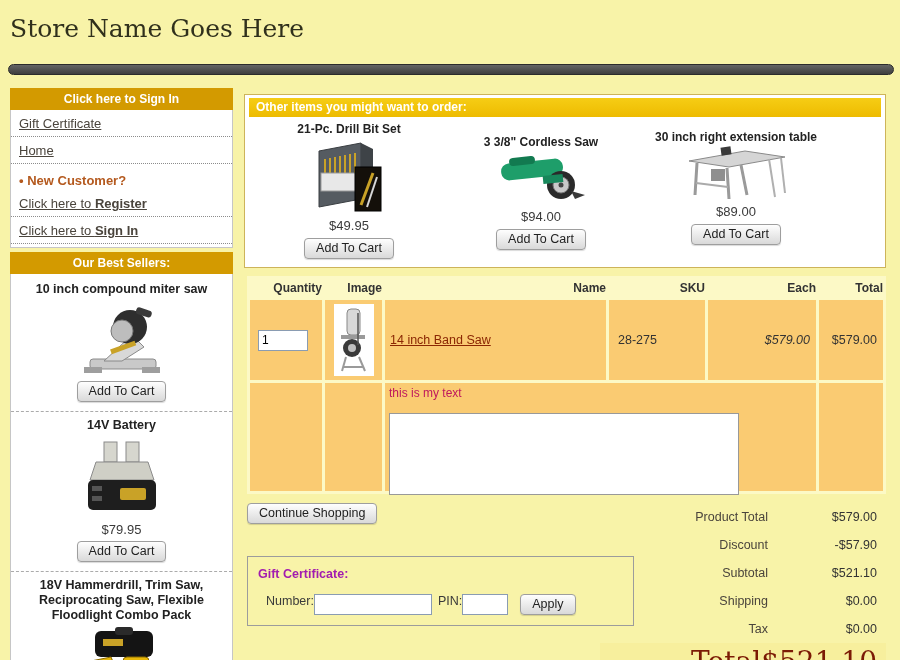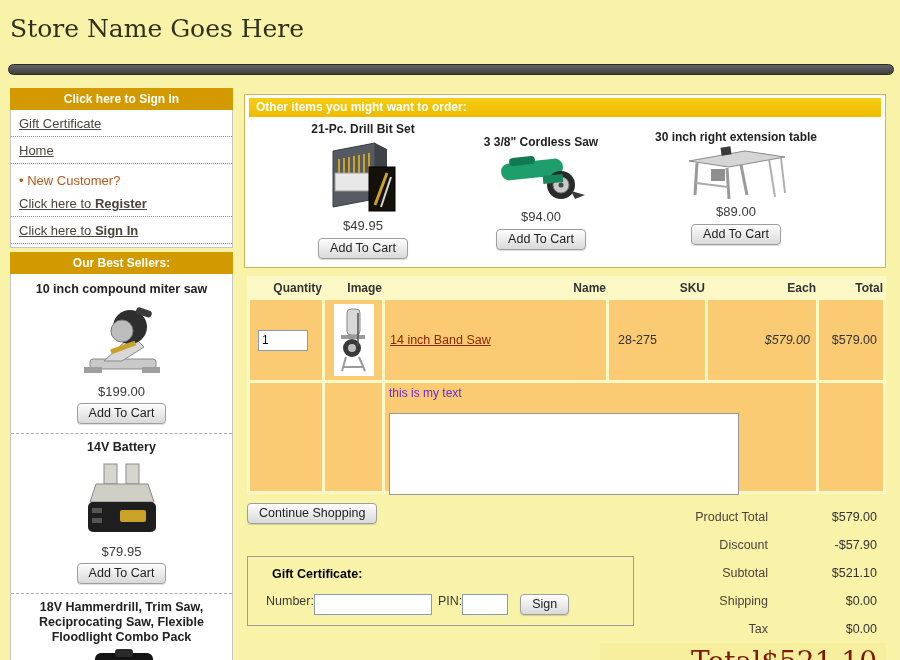--- a/index.html
+++ b/index.html
@@ -18,21 +18,21 @@
     box-shadow:0 1px 1px rgba(0,0,0,.15);cursor:pointer;white-space:nowrap;}
 
   
   .side-box{position:absolute;left:10px;width:223px;}
   .side-box .hdr{height:22px;line-height:22px;background:#D39A00;color:#FFF;
     font-size:12px;font-weight:bold;text-align:center;}
   .side-box .bd{background:#FFF;border:1px solid #C6C6C6;border-top:none;}
   #signin-box{top:88px;}
   .nav-row{padding:6px 8px 5px;font-size:13px;color:#4A443C;}
   .dotted{border-bottom:1px dotted #8C8C8C;}
-  .bullet-row{padding:9px 8px 2px;font-size:13px;font-weight:normal;color:#B4591E;}
+  .bullet-row{padding:9px 8px 2px;font-size:13px;font-weight:bold;color:#B4591E;}
   .ulink{text-decoration:underline;cursor:pointer;}
   .nav-row b{font-weight:bold;}
   #bestsellers-box{top:252px;}
   #bestsellers-box .bd{text-align:center;padding-top:5px;height:470px;}
   .bs-title{font-size:12.5px;font-weight:bold;color:#222;padding:3px 6px 2px;line-height:15px;}
   .bs-img{display:flex;align-items:center;justify-content:center;}
   .bs-price{font-size:13px;color:#3A3A3A;margin:3px 0 4px;}
   .dash-sep{border-top:1px dashed #ABABAB;margin-top:9px;}
 
   
@@ -62,29 +62,29 @@
     padding:1px 3px;margin-left:8px;font-family:"Liberation Sans",sans-serif;}
   .img-frame{width:40px;height:72px;background:#FFF;margin:0 auto;
     display:flex;align-items:center;justify-content:center;}
   .name-link{font-size:12.5px;color:#8B2703;text-decoration:underline;
     padding-left:5px;cursor:pointer;}
   .sku-text{font-size:12.5px;color:#333;padding-left:9px;}
   .each-text{font-size:12.5px;color:#333;font-style:italic;text-align:right;width:100%;padding-right:6px;}
   .total-text{font-size:12.5px;color:#333;text-align:right;width:100%;padding-right:6px;}
   .note-row{height:108px;}
   .note-cell{width:431px;padding:3px 0 0 4px;box-sizing:border-box;display:block;}
-  .note-label{font-size:12px;color:#6d28d9;margin-bottom:13px;}
+  .note-label{font-size:12px;color:#be185d;margin-bottom:13px;}
   .note-area{width:344px;height:76px;border:1px solid #999;resize:none;
     font-family:"Liberation Sans",sans-serif;font-size:12px;}
 
   
   #continue-btn{position:absolute;left:247px;top:503px;}
   #gift-box{position:absolute;left:247px;top:556px;width:385px;height:68px;
     border:1px solid #9C9C9C;}
-  .gift-title{position:absolute;left:24px;top:10px;font-size:12.5px;font-weight:bold;color:#000000;}
+  .gift-title{position:absolute;left:10px;top:10px;font-size:12.5px;font-weight:bold;color:#a21caf;}
   .gift-row{position:absolute;left:18px;top:37px;display:flex;align-items:flex-start;}
   .gift-label{font-size:12.5px;color:#3A3A3A;}
   .gift-input{height:17px;border:1px solid #8A9CB2;font-size:12px;
     font-family:"Liberation Sans",sans-serif;}
   #gift-number{width:112px;}
   #gift-pin{width:40px;}
   #apply-btn{margin-left:12px;}
 
   
   #totals{position:absolute;left:600px;top:503px;width:286px;}
@@ -126,21 +126,20 @@
           <rect x="20" y="58" width="66" height="10" rx="3" fill="#C9C9C9" stroke="#8A8A8A"></rect>
           <rect x="14" y="66" width="18" height="6" fill="#9E9E9E"></rect>
             <rect x="72" y="66" width="18" height="6" fill="#9E9E9E"></rect>
           <polygon points="34,60 62,34 74,46 52,60" fill="#D8D8D8" stroke="#8A8A8A"></polygon>
           <circle cx="60" cy="26" r="17" fill="#2E2E2E"></circle>
           <circle cx="52" cy="30" r="11" fill="#BDBDBD" stroke="#777"></circle>
           <rect x="66" y="8" width="16" height="7" rx="3" fill="#3A3A3A" transform="rotate(18 74 11)"></rect>
           <rect x="40" y="44" width="26" height="5" fill="#C9A227" transform="rotate(-20 53 46)"></rect>
         </svg>
       </div>
-      <div class="bs-price">$199.00</div>
       <div class="btn">Add To Cart</div>
       <div class="dash-sep"></div>
 
       <div class="bs-title" style="padding-top:6px;">14V Battery</div>
       <div class="bs-img" style="height:84px;">
         <svg width="92" height="82" viewBox="0 0 92 82">
           <rect x="28" y="6" width="13" height="20" fill="#D6D6CE" stroke="#8A8A8A"></rect>
           <rect x="50" y="6" width="13" height="20" fill="#D6D6CE" stroke="#8A8A8A"></rect>
           <polygon points="20,26 72,26 78,44 14,44" fill="#CFCFC6" stroke="#8A8A8A"></polygon>
           <rect x="12" y="44" width="68" height="30" rx="5" fill="#1E1E1E"></rect>
@@ -164,21 +163,21 @@
           <rect x="60" y="44" width="8" height="16" fill="#2A2A2A"></rect>
           <rect x="84" y="34" width="18" height="10" fill="#D9D9D9" stroke="#8A8A8A"></rect>
         </svg>
       </div>
     </div>
   </div>
 
   <div id="suggest-panel">
     <div id="suggest-bar">Other items you might want to order:</div>
 
-    <div class="sg-prod" style="left:18px;top:27px;width:200px;text-align:center;">
+    <div class="sg-prod" style="left:4px;top:27px;width:200px;text-align:center;">
       <div class="sg-title">21-Pc. Drill Bit Set</div>
       <div class="sg-img" style="height:80px;">
         <svg width="80" height="78" viewBox="0 0 80 78">
           <polygon points="10,14 52,6 52,62 10,70" fill="#555B61" stroke="#3A3E42"></polygon>
           <polygon points="52,6 64,12 64,66 52,62" fill="#3E4347"></polygon>
           <g stroke="#C9A227" stroke-width="2">
             <line x1="16" y1="22" x2="16" y2="36"></line>
               <line x1="21" y1="21" x2="21" y2="36"></line>
             <line x1="26" y1="20" x2="26" y2="36"></line>
               <line x1="31" y1="19" x2="31" y2="36"></line>
@@ -307,21 +306,21 @@
 
   <div class="btn" id="continue-btn">Continue Shopping</div>
 
   <div id="gift-box">
     <div class="gift-title">Gift Certificate:</div>
     <div class="gift-row">
       <span class="gift-label">Number:</span>
       <input class="gift-input" id="gift-number" type="text" style="">
       <span class="gift-label" style="margin-left:6px;">PIN:</span>
       <input class="gift-input" id="gift-pin" type="text" style="">
-      <span class="btn" id="apply-btn">Sign</span>
+      <span class="btn" id="apply-btn">Apply</span>
     </div>
   </div>
 
   <div id="totals">
     <div class="tot-row">
       <div class="tot-label">Product Total</div>
       <div class="tot-value">$579.00</div>
     </div>
     <div class="tot-row">
       <div class="tot-label">Discount</div>

